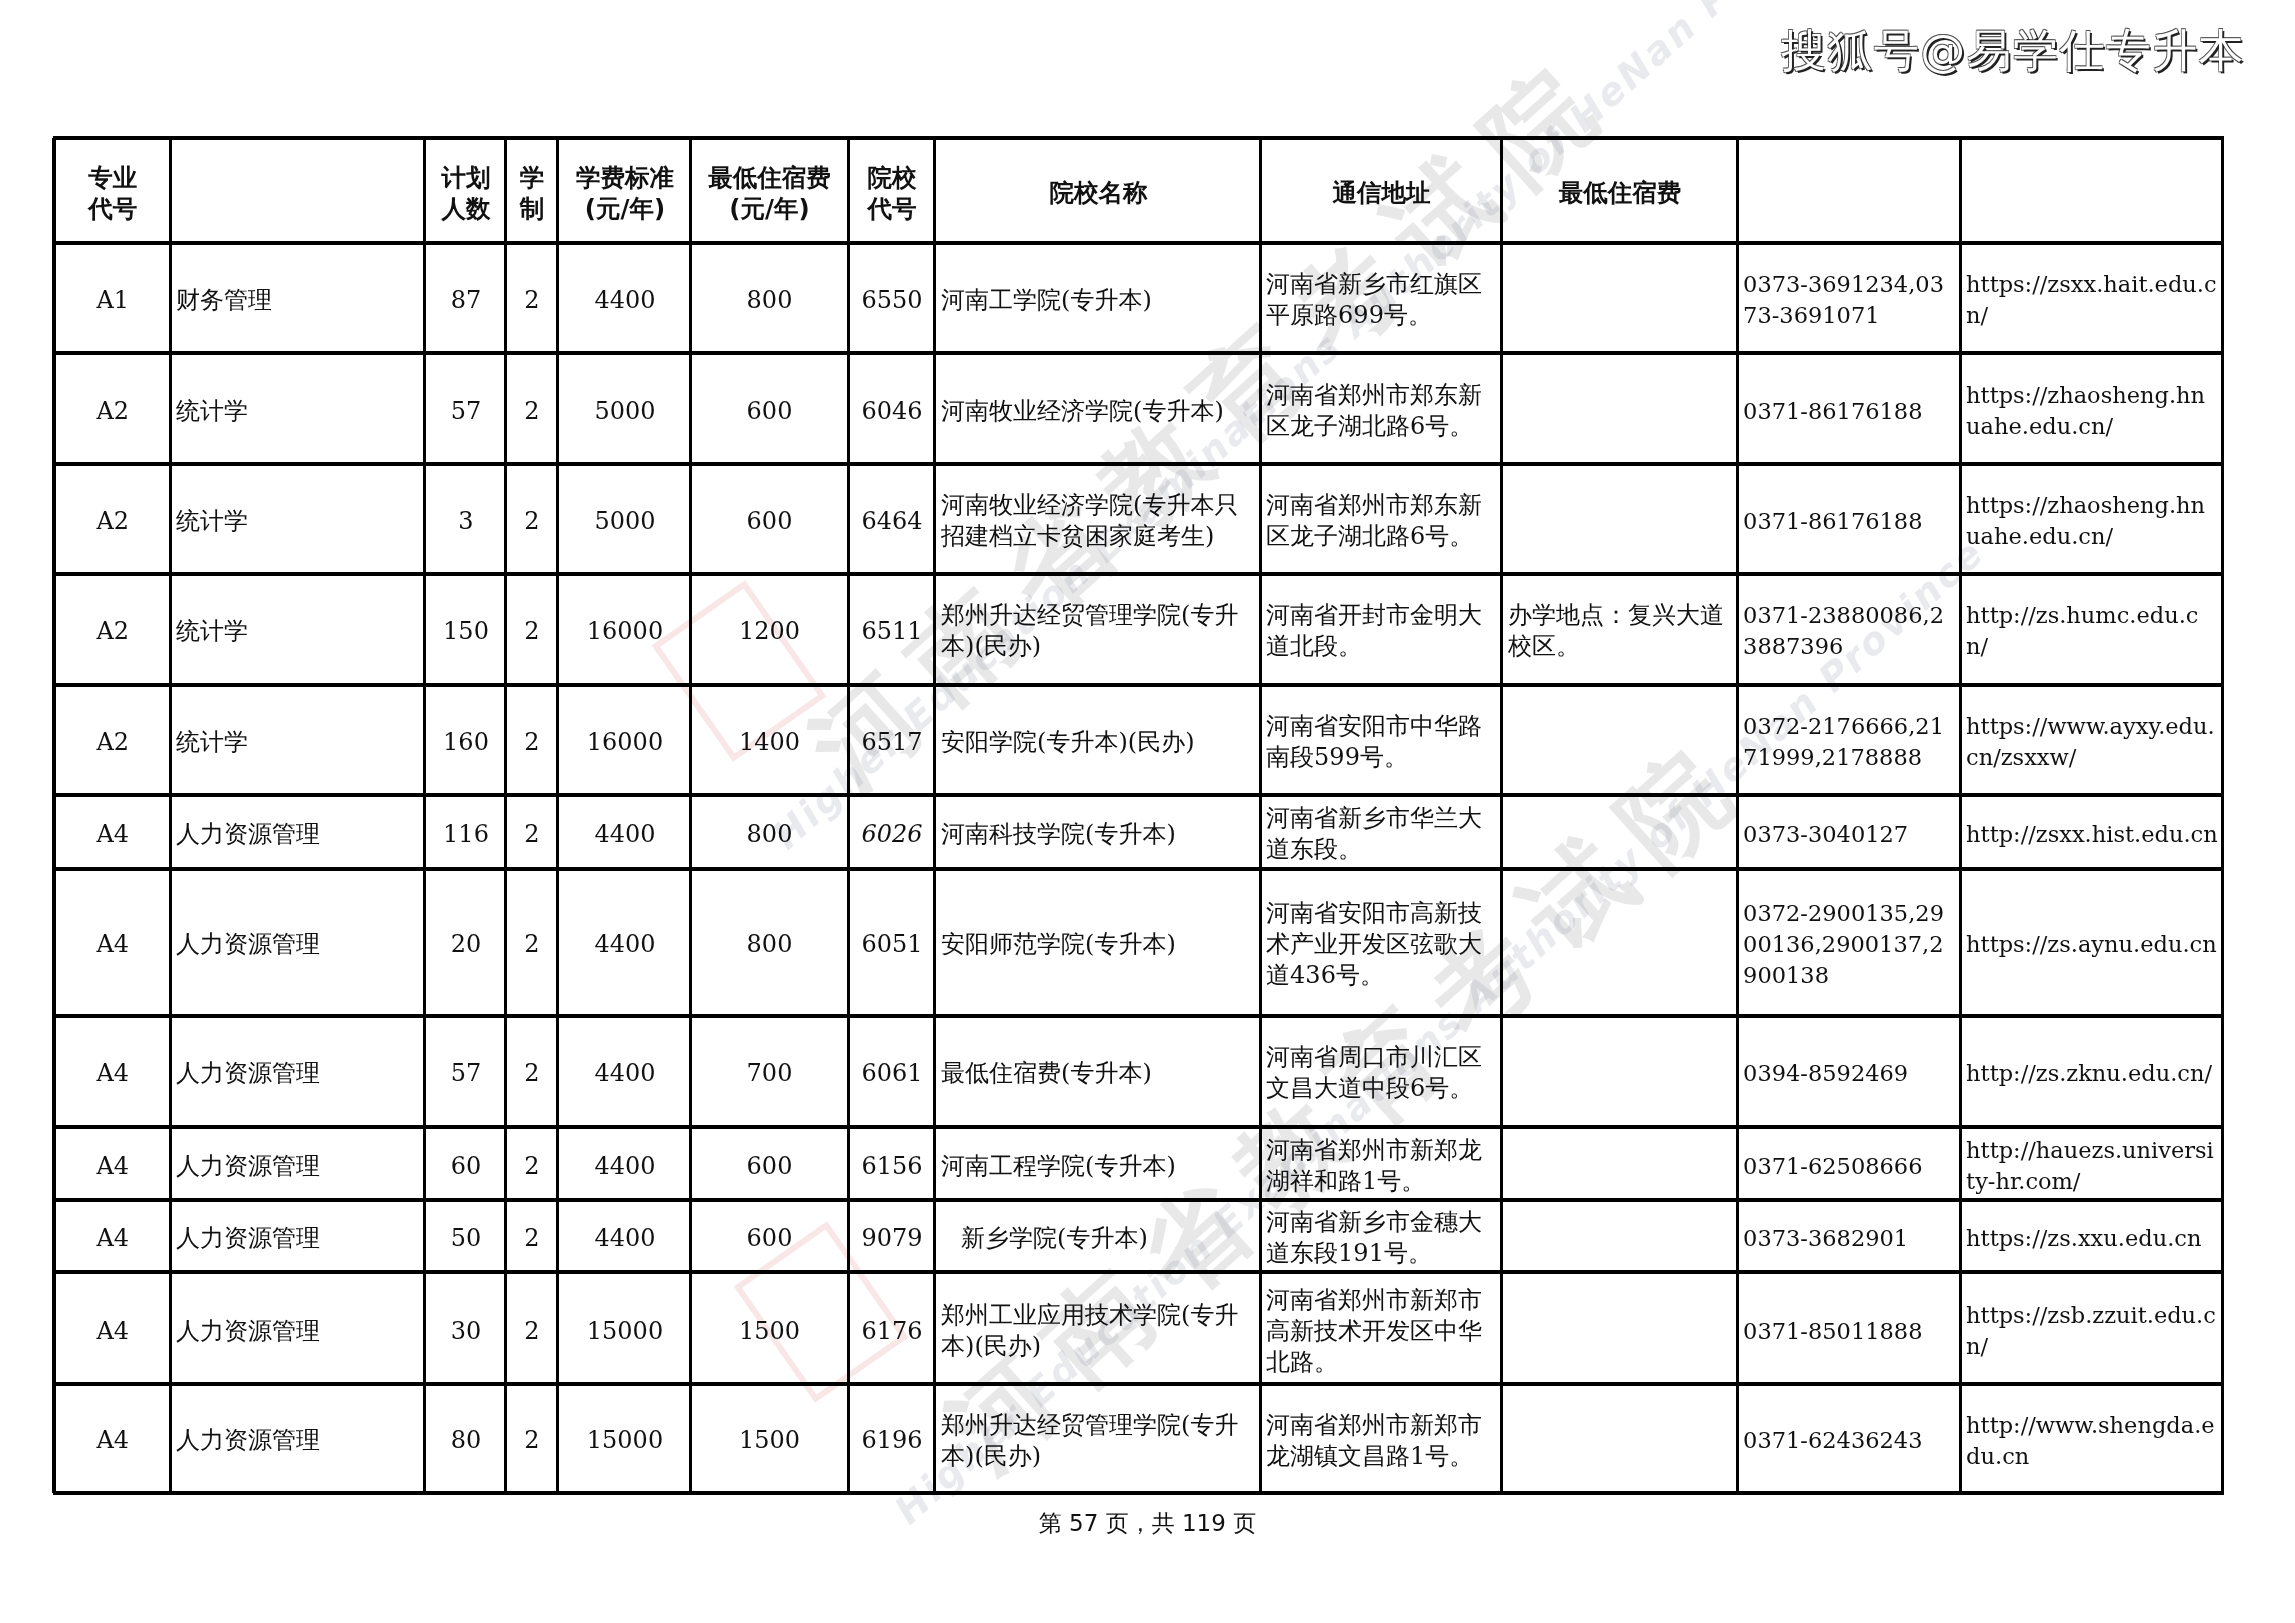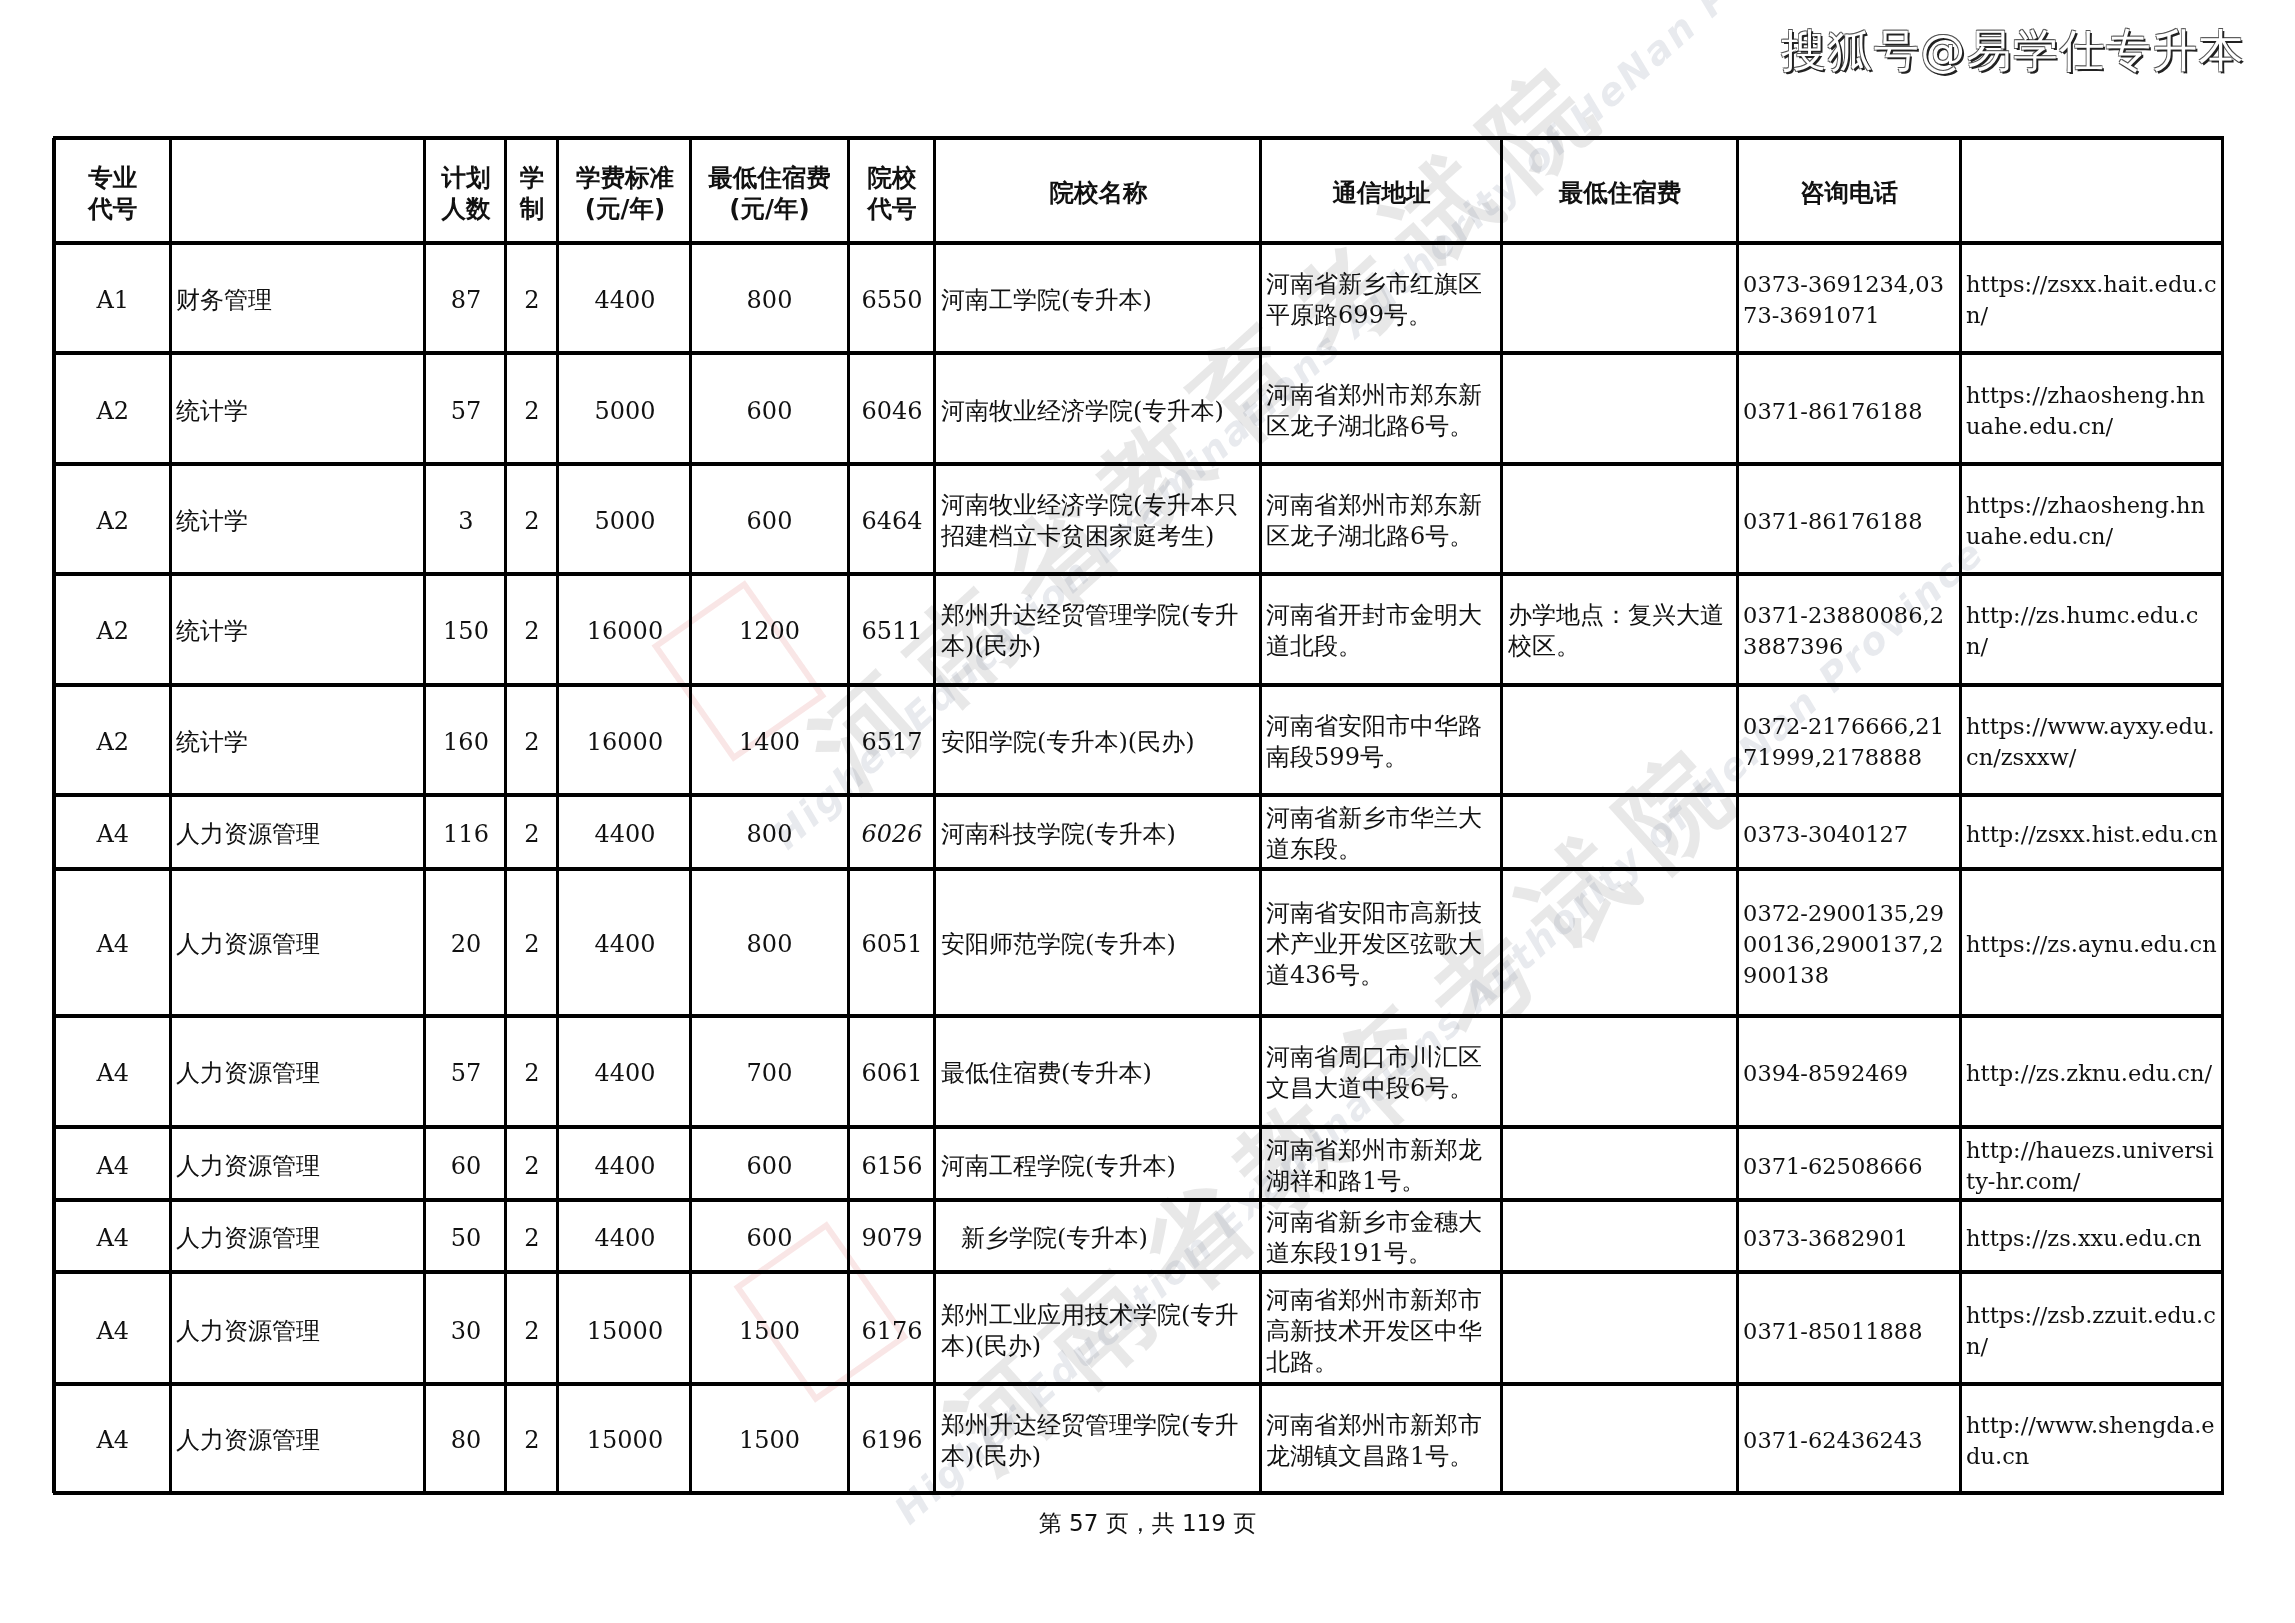--- a/index.html
+++ b/index.html
@@ -86,25 +86,20 @@
     <div class="cell head center" style="left: 1209px; top: 4.1px; width: 239px; height: 101px;">
       <div>
         <span>通信地址</span>
       </div>
     </div>
     <div class="cell head center" style="left: 1451px; top: 4.1px; width: 232px; height: 101px;">
       <div>
         <span>最低住宿费</span>
       </div>
     </div>
-    <div class="cell head center" style="left: 1686px; top: 4.1px; width: 220px; height: 101px;">
-      <div>
-        <span>咨询电话</span>
-      </div>
-    </div>
     <div>
       <div class="cell center" style="left: 2.7px; top: 109px; width: 114px; height: 106px;">
         <span>A1</span>
       </div>
       <div class="cell left" style="left: 119px; top: 109px; width: 252px; height: 106px;">
         <span>财务管理</span>
       </div>
       <div class="cell center" style="left: 374px; top: 109px; width: 78px; height: 106px;">
         <span>87</span>
       </div>

